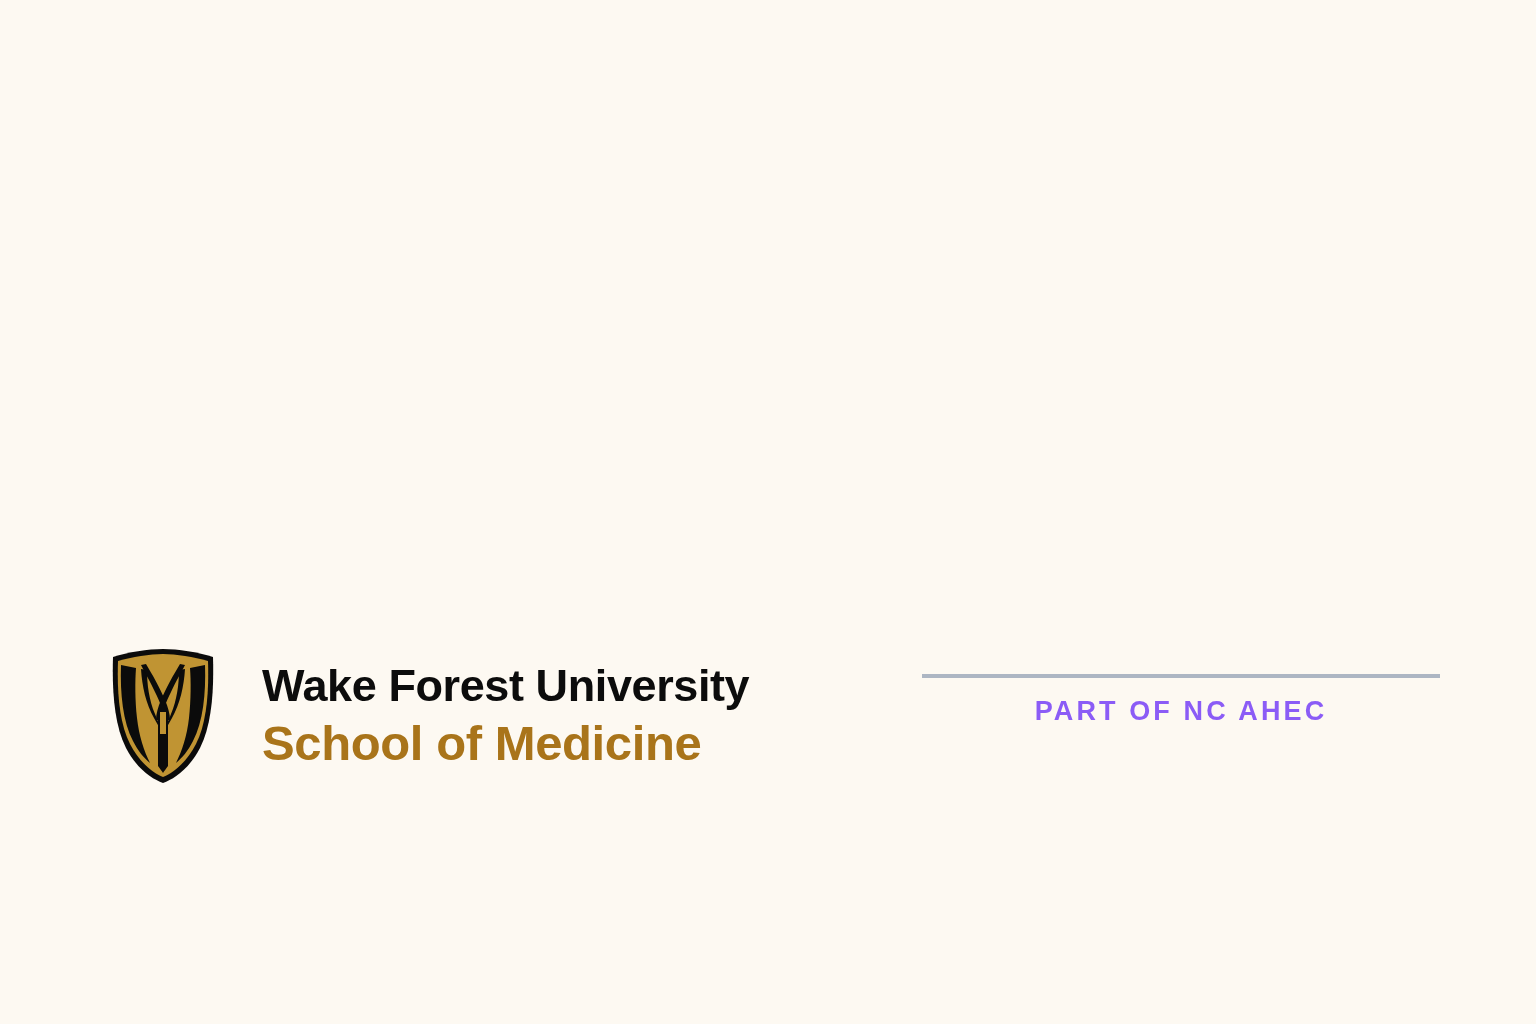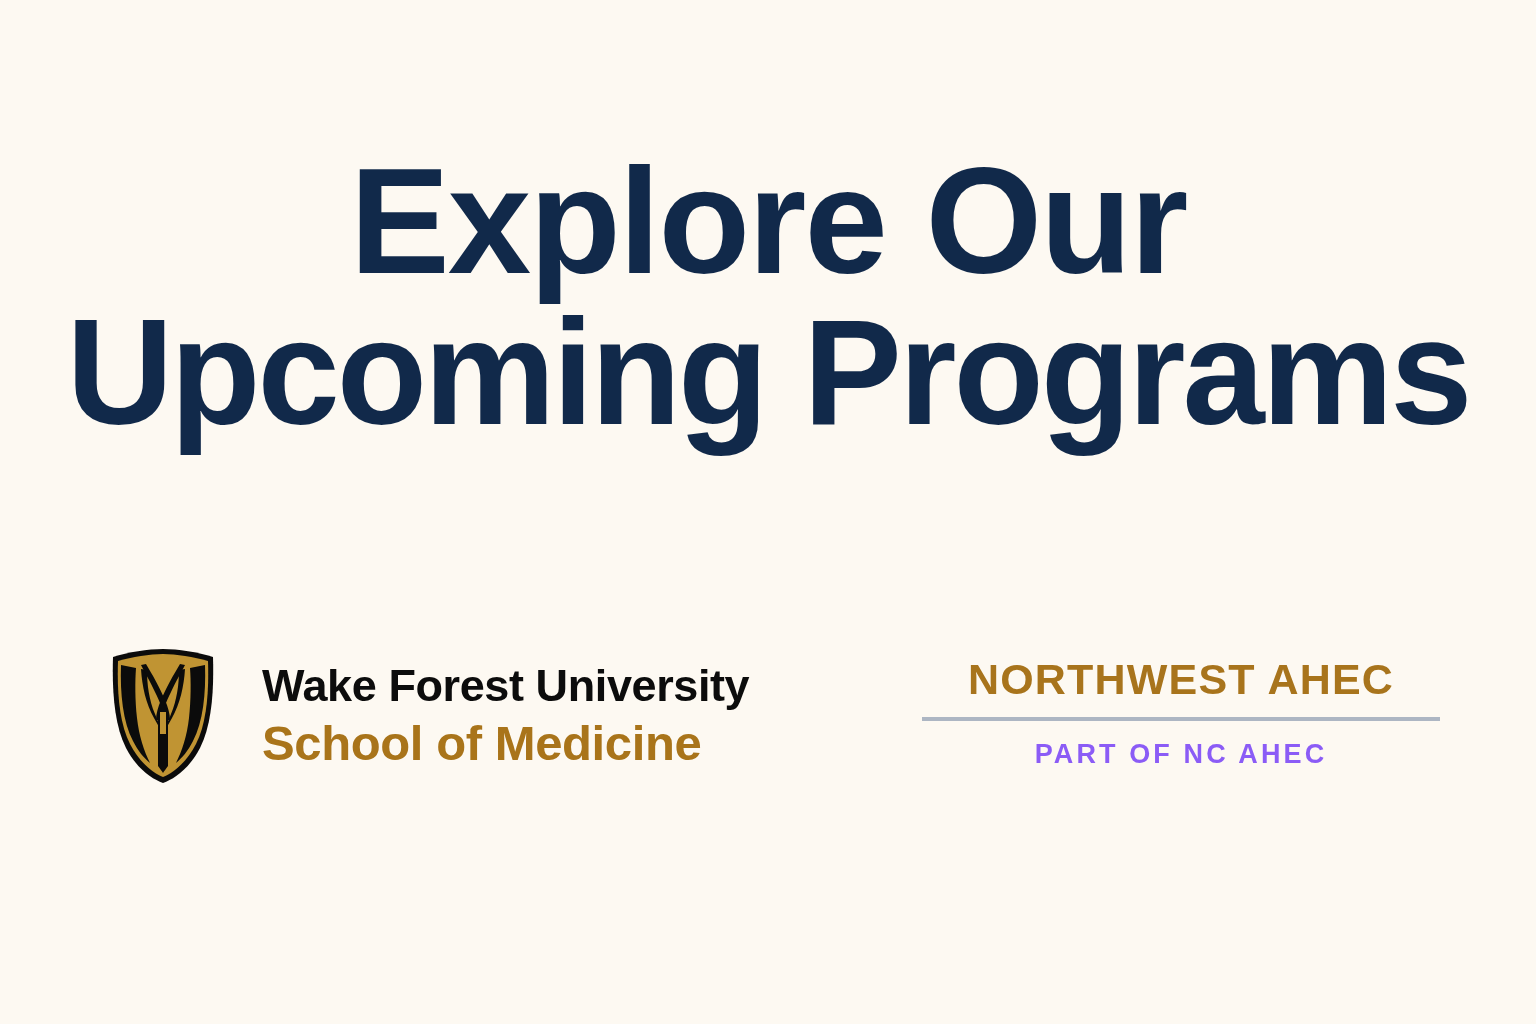--- a/index.html
+++ b/index.html
@@ -135,24 +135,20 @@
     text-align: center;
     margin-top: 20px;
     white-space: nowrap;
   }
 </style>
 </head>
 <body>
 
 <div class="stage">
 
-  <div class="headline">
-    <span class="headline-line headline-line-1">Explore Our</span>
-    <span class="headline-line headline-line-2">Upcoming Programs</span>
-  </div>
 
   <div class="logo-band">
 
     <div class="wf-lockup">
 
       <svg class="wf-shield" viewBox="0 0 110 136" xmlns="http://www.w3.org/2000/svg">
 
         <path d="M55 1 C 40 1, 20 4, 5 9 C 4 42, 6 76, 18 100 C 29 121, 44 131, 55 135 C 66 131, 81 121, 92 100 C 104 76, 106 42, 105 9 C 90 4, 70 1, 55 1 Z" fill="#0b0b0b"></path>
 
         <path d="M55 6 C 68 6, 86 9, 100 13 C 101 43, 99 74, 88 96 C 78 115, 65 125, 55 129 Z" fill="#c09433"></path>
@@ -182,19 +178,18 @@
         <path d="M52 64 L 58 64 L 58 86 L 52 86 Z" fill="#c09433"></path>
       </svg>
 
       <div class="wf-words">
         <div class="wf-line-1">Wake Forest University</div>
         <div class="wf-line-2">School of Medicine</div>
       </div>
     </div>
 
     <div class="ahec-lockup">
-      <div class="ahec-title">NORTHWEST AHEC</div>
       <div class="ahec-rule"></div>
       <div class="ahec-sub">PART OF NC AHEC</div>
     </div>
 
   </div>
 </div>
 
 </body></html>

